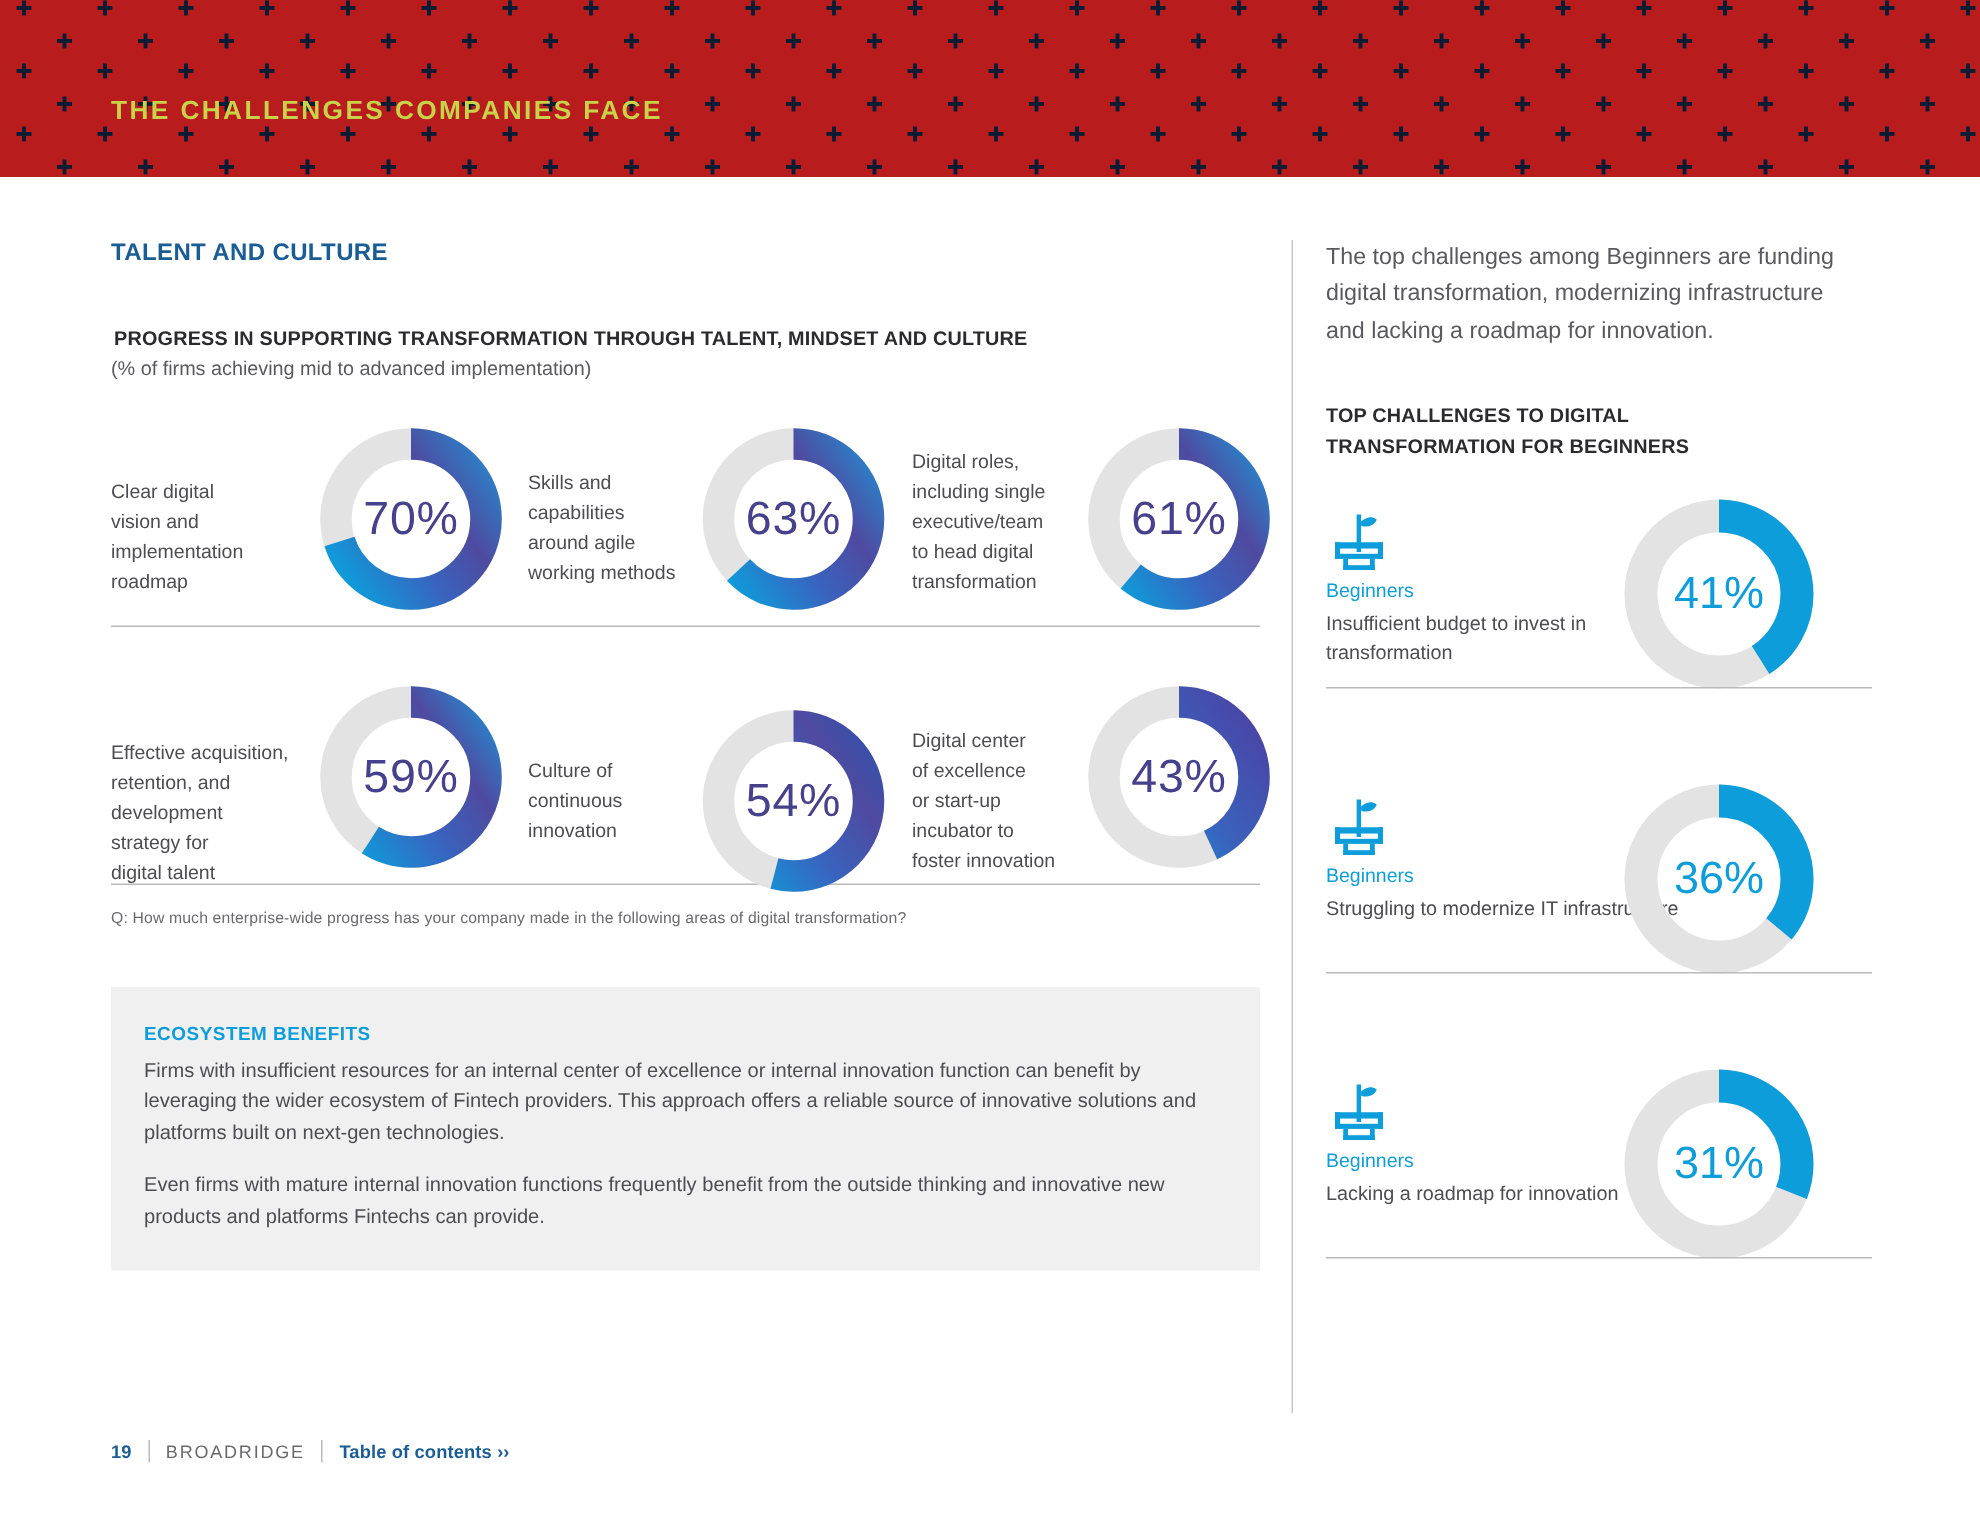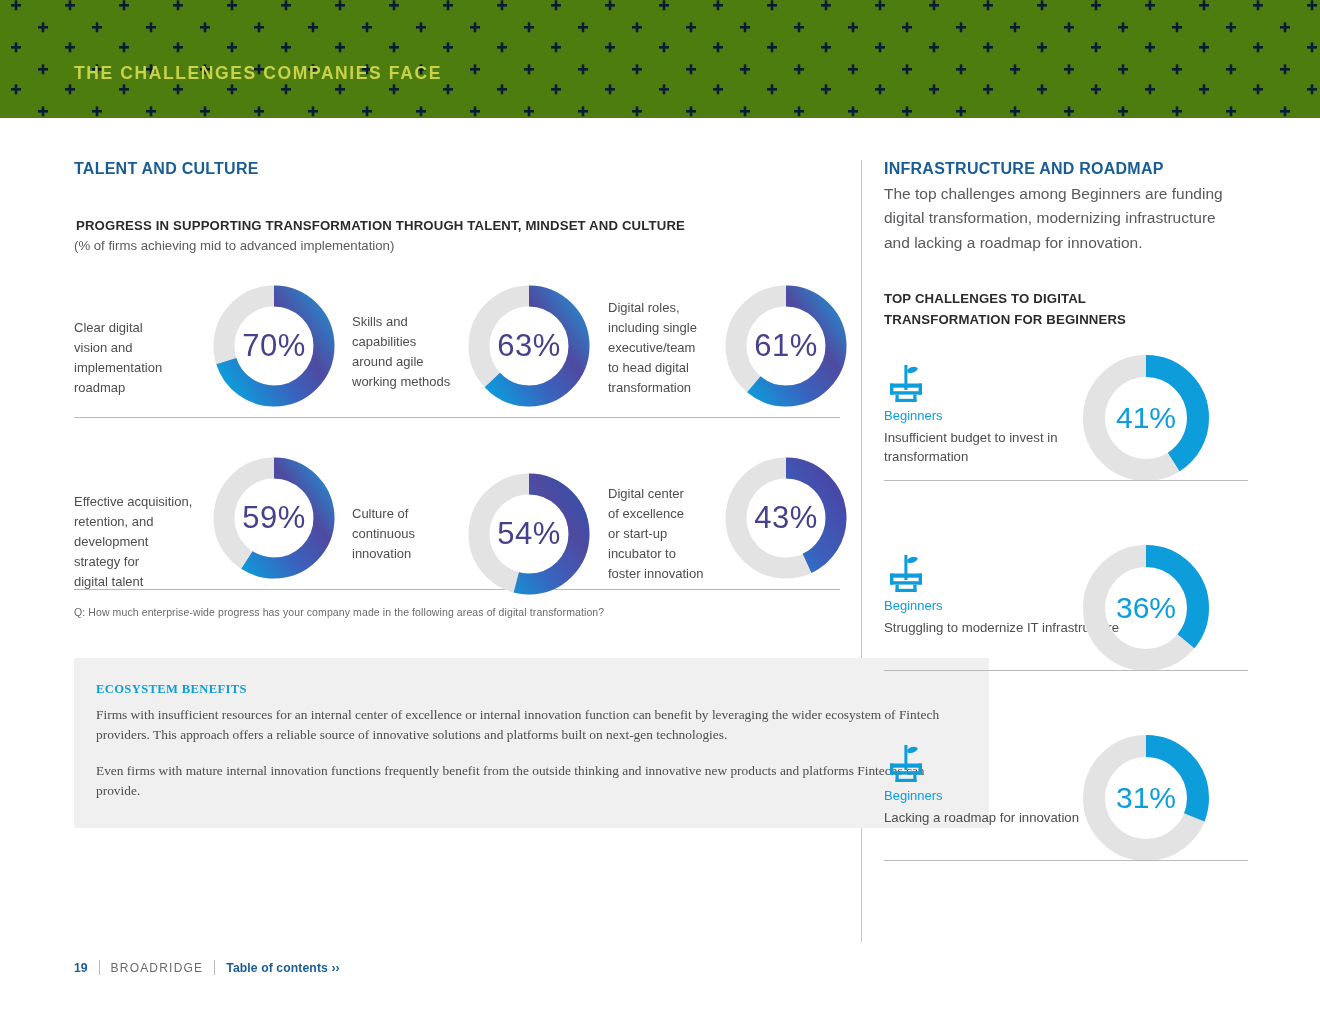--- a/index.html
+++ b/index.html
@@ -8,21 +8,21 @@
     background:#ffffff;
     font-family:"Liberation Sans", sans-serif;
     color:#59595c;
     overflow:hidden;
     position:relative;
   }
 
   
   .banner{
     position:absolute;left:0;top:0;width:1320px;height:118px;
-    background:#4d7c0f;
+    background:#b91c1c;
     overflow:hidden;
     text-align:center;
   }
   .banner .plus-layer{
     position:absolute;left:0;top:0;width:1320px;height:118px;
   }
   .banner-title{
     position:absolute;left:74px;top:63px;
     font-size:17.5px;font-weight:bold;letter-spacing:1.6px;
     color:#c9d34a;
@@ -66,23 +66,22 @@
   }
   .cap{
     font-size:13px;line-height:1.55;color:#4d4d51;
   }
   .rule{height:1px;background:#b9babc;}
 
   .qnote{font-size:10.5px;color:#6a6a6e;letter-spacing:.1px;}
 
   
   .eco-box{
-    background:#f0f0f0;width:915px;padding:24px 22px 26px 22px;
+    background:#f0f0f0;width:766px;padding:24px 22px 26px 22px;
     box-sizing:border-box;
-    font-family:Liberation Serif, serif;
   }
   .eco-head{
     color:#0d9ddb;font-weight:bold;font-size:12.6px;letter-spacing:.35px;
     margin:0 0 8px 0;
   }
   .eco-p{
     font-size:13.4px;line-height:1.53;color:#4d4d51;margin:0 0 15px 0;
   }
   .eco-p:last-child{margin-bottom:0;}
 
@@ -308,21 +307,20 @@
 
   <div class="eco-box" style="margin-top:40px;">
     <div class="eco-head">ECOSYSTEM BENEFITS</div>
     <p class="eco-p">Firms with insufficient resources for an internal center of excellence or internal innovation function can benefit by leveraging the wider ecosystem of Fintech providers. This approach offers a reliable source of innovative solutions and platforms built on next-gen technologies.</p>
     <p class="eco-p">Even firms with mature internal innovation functions frequently benefit from the outside thinking and innovative new products and platforms Fintechs can provide.</p>
   </div>
 </div>
 
 <div class="right-col">
 
-  <div class="sec-head">INFRASTRUCTURE AND ROADMAP</div>
   <p class="sec-body" style="width:360px;">The top challenges among Beginners are funding digital transformation, modernizing infrastructure and lacking a roadmap for innovation.</p>
 
   <div style="height:34px;"></div>
 
   <div class="sub-head">TOP CHALLENGES TO DIGITAL</div>
   <div class="sub-head">TRANSFORMATION FOR BEGINNERS</div>
 
   <div class="chal" style="margin-top:26px;">
     <span class="icon">
       <svg width="44" height="44" viewBox="0 0 44 44">

